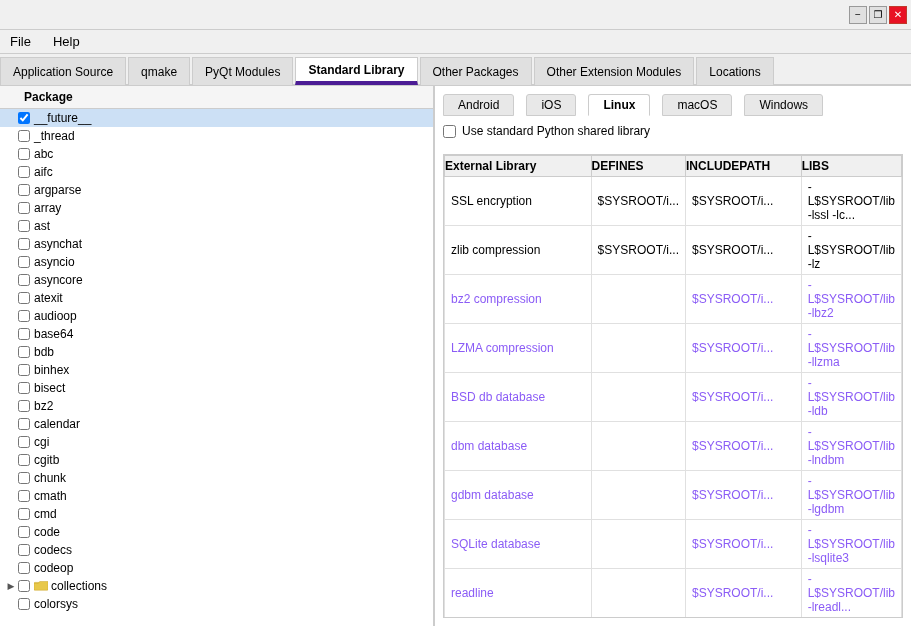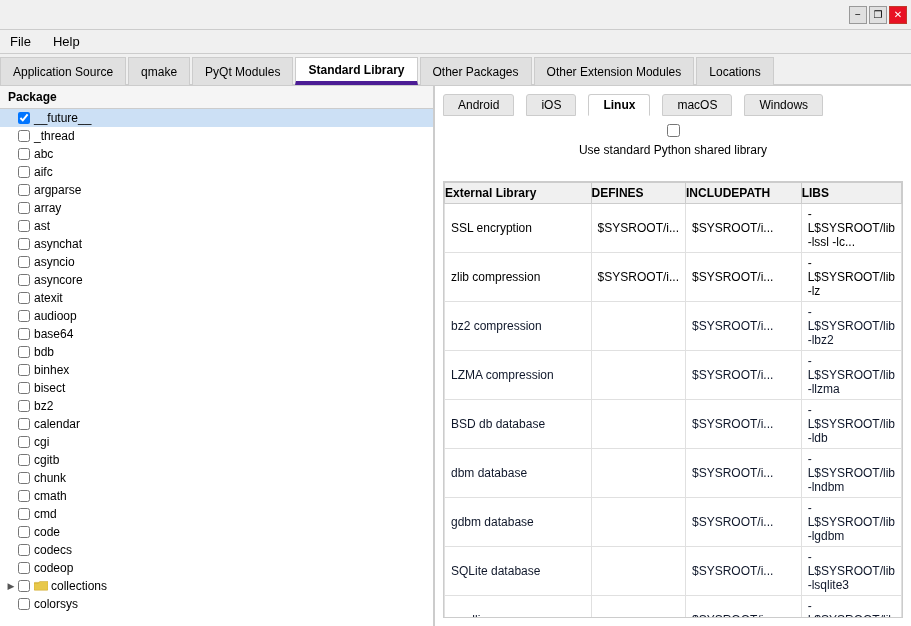--- a/index.html
+++ b/index.html
@@ -96,21 +96,21 @@
     .left-panel {
       width: 435px;
       border-right: 2px solid #ccc;
       display: flex;
       flex-direction: column;
       background: white;
     }
     .left-panel-header {
       background: #f5f5f5;
       border-bottom: 1px solid #ccc;
-      padding: 4px 8px;
+      padding: 4px 24px;
       font-weight: bold;
       font-size: 12px;
     }
     .package-list-container {
       flex: 1;
       overflow: hidden;
       position: relative;
     }
     .package-list {
       overflow-y: scroll;
@@ -183,23 +183,22 @@
       background: white;
       border-bottom: 1px solid white;
       font-weight: bold;
     }
 
     
     .checkbox-row {
       display: flex;
       align-items: center;
       gap: 6px;
-      margin-bottom: 24px;
-      font-size: 12px;
-      flex-direction: column;
+      margin-bottom: 16px;
+      font-size: 12px;
     }
     .checkbox-row input[type="checkbox"] {
       width: 13px;
       height: 13px;
     }
 
     
     .ext-table-container {
       flex: 1;
       border: 1px solid #ccc;
@@ -217,21 +216,21 @@
       text-align: left;
       font-weight: bold;
       position: sticky;
       top: 0;
     }
     .ext-table td {
       border: 1px solid #e0e0e0;
       padding: 3px 6px;
     }
     .ext-table tr.disabled td {
-      color: #0f172a;
+      color: #8b5cf6;
     }
     .col-extlib { width: 160px; }
     .col-defines { width: 70px; }
     .col-include { width: 120px; }
     .col-libs { flex: 1; }
 
     
     ::-webkit-scrollbar { width: 12px; }
     ::-webkit-scrollbar-track { background: #f0f0f0; }
     ::-webkit-scrollbar-thumb { background: #b0b0b0; border: 2px solid #f0f0f0; }

